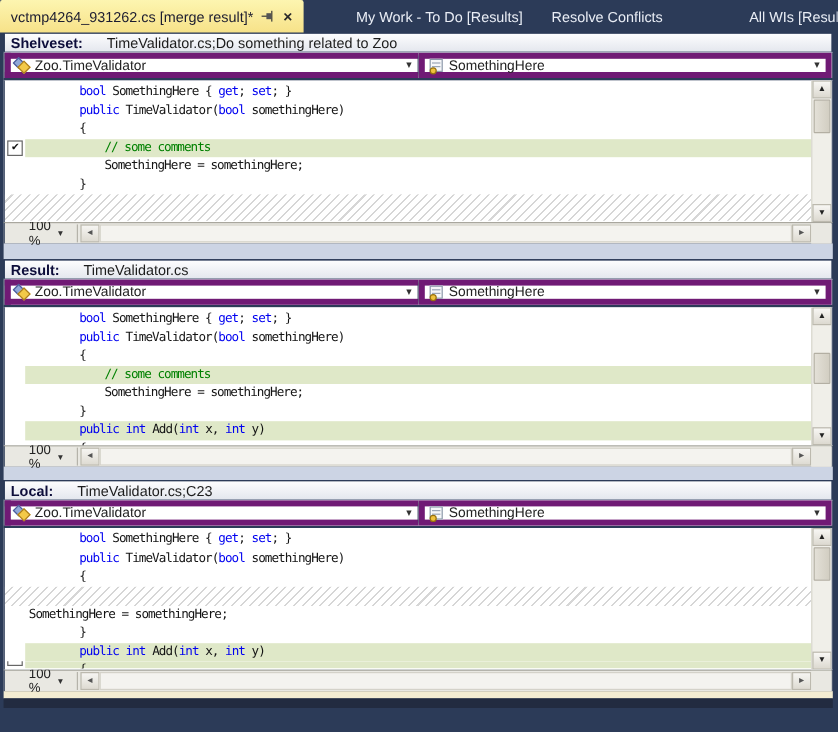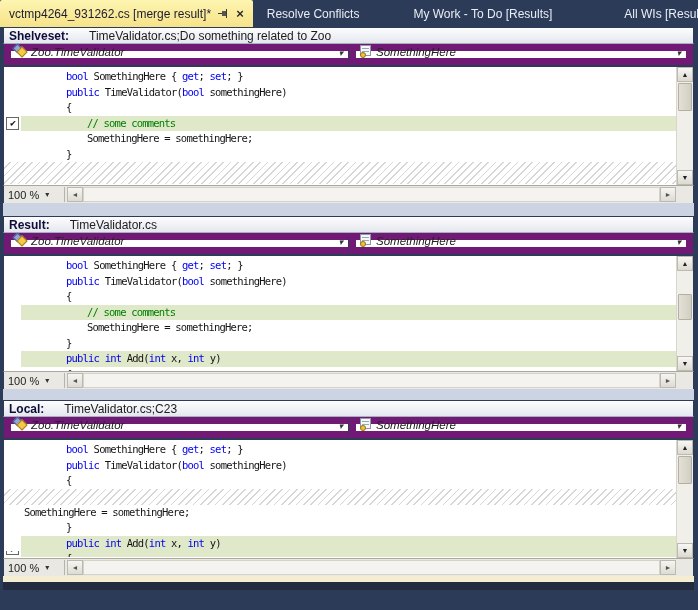--- a/index.html
+++ b/index.html
@@ -28,21 +28,21 @@
   .gap13 { height:13px; background:#ccd4e4; }
   .gap11 { height:11px; background:#ccd4e4; }
   .cream { height:6px; background:#f4edd2; }
   .bottom-navy { height:8px; background:#222b40; }
 
   
   .pane-header { height:17px; background:linear-gradient(#fdfdfe,#e4e7ee); border:1px solid #2c3b58; border-bottom:1px solid #a8b0c0;
                  display:flex; align-items:center; font-size:12px; padding:0 5px; color:#1c1c1c; }
   .pane-header b { color:#0d0d3a; margin-right:20px; }
   .combo-row { height:23px; background:#fff; display:flex; border-left:1px solid #2c3b58; border-right:1px solid #2c3b58; border-bottom:2px solid #2c3b58; }
-  .combo { display:flex; align-items:flex-end; border:7px solid #701a75; background:#fff; font-size:11.5px; color:#222; height:100%; padding:0 3px;font-style:italic; }
+  .combo { display:flex; align-items:flex-start; border:5px solid #701a75; background:#fff; font-size:11.5px; color:#222; height:100%; padding:0 3px; }
   .combo.left { flex:0 0 345px; border-right:1px solid #2c3b58; }
   .combo.right { flex:1; }
   .combo .ctext { flex:1; white-space:nowrap; overflow:hidden; }
   .combo .carrow { font-size:9px; color:#333; padding:0 2px; }
   .ico { width:14px; height:13px; position:relative; margin-right:3px; flex:0 0 auto; }
   .ico-class .d1 { position:absolute; left:4px; top:3px; width:8px; height:8px; transform:rotate(45deg); background:#f3c948; border:1px solid #a97c1e; }
   .ico-class .d2 { position:absolute; left:0; top:0; width:7px; height:7px; transform:rotate(45deg); background:#8fa7d8; border:1px solid #4a5a9a; }
   .ico-member .doc { position:absolute; left:1px; top:0; width:11px; height:11px; background:#f6f7f9; border:1px solid #8d99aa; }
   .ico-member .l1,.ico-member .l2 { position:absolute; left:3px; width:7px; height:1px; background:#9aa6b6; }
   .ico-member .l1 { top:3px; } .ico-member .l2 { top:6px; }
@@ -65,21 +65,21 @@
   
   .vscroll { position:absolute; top:0; right:0; bottom:0; width:17px; background:#f0efe9; border-left:1px solid #d8d6cd; }
   .vbtn { position:absolute; left:0; right:0; height:15px; background:linear-gradient(#f8f7f4,#dcd9d0); border:1px solid #bcb9ae;
           display:flex; align-items:center; justify-content:center; font-size:7px; color:#222; }
   .vbtn.up { top:0; } .vbtn.down { bottom:0; }
   .vthumb { position:absolute; left:1px; right:1px; background:linear-gradient(90deg,#e3e0d7,#d2cec2); border:1px solid #b3afa3; border-radius:1px; }
 
   
   .hscroll { height:18px; background:#e9e8e2; border-left:1px solid #2c3b58; border-right:1px solid #2c3b58; border-top:1px solid #a9a79e;
              display:flex; align-items:stretch; font-size:11px; color:#222; }
-  .zoombox { display:flex; align-items:center; padding:0 4px; gap:6px; width:58px; }
+  .zoombox { display:flex; align-items:center; padding:0 20px; gap:6px; width:58px; }
   .zoombox .za { font-size:8px; color:#333; }
   .hsep { width:1px; background:#b5b3aa; margin:1px 2px; }
   .hbtn { width:16px; display:flex; align-items:center; justify-content:center; font-size:7px; color:#555;
           background:linear-gradient(#f6f5f2,#dedbd2); border:1px solid #bcb9ae; margin:1px 0; }
   .htrack { flex:1; background:#f4f3ef; border:1px solid #d4d2c9; margin:1px 0; }
   .hcorner { width:17px; background:#e9e8e2; }
 
   
   .watermark { position:absolute; right:5px; bottom:9px; font-size:17px; color:#989ca6; letter-spacing:0.5px;
                text-shadow:0 1px 0 #ffffff, 0 -1px 0 #ffffff; z-index:5; pointer-events:none; }
@@ -92,25 +92,25 @@
   <div class="tabbar">
     <div class="tab-active">
       <span class="lbl">vctmp4264_931262.cs [merge result]*</span>
       <span class="pin">
           <i class="stem"></i>
           <i class="body"></i>
           <i class="head"></i>
         </span>
       <span class="x-icon">×</span>
     </div>
+    <div class="tab-inactive t3">
+        <span>My Work - To Do [Results]</span>
+      </div>
     <div class="tab-inactive t2">
         <span>Resolve Conflicts</span>
-      </div>
-    <div class="tab-inactive t3">
-        <span>My Work - To Do [Results]</span>
       </div>
     <div class="tab-inactive t4">
         <span>All WIs [Results]</span>
       </div>
 
   </div>
 
 
   <div id="panes-root">
   <section class="pane-group">

